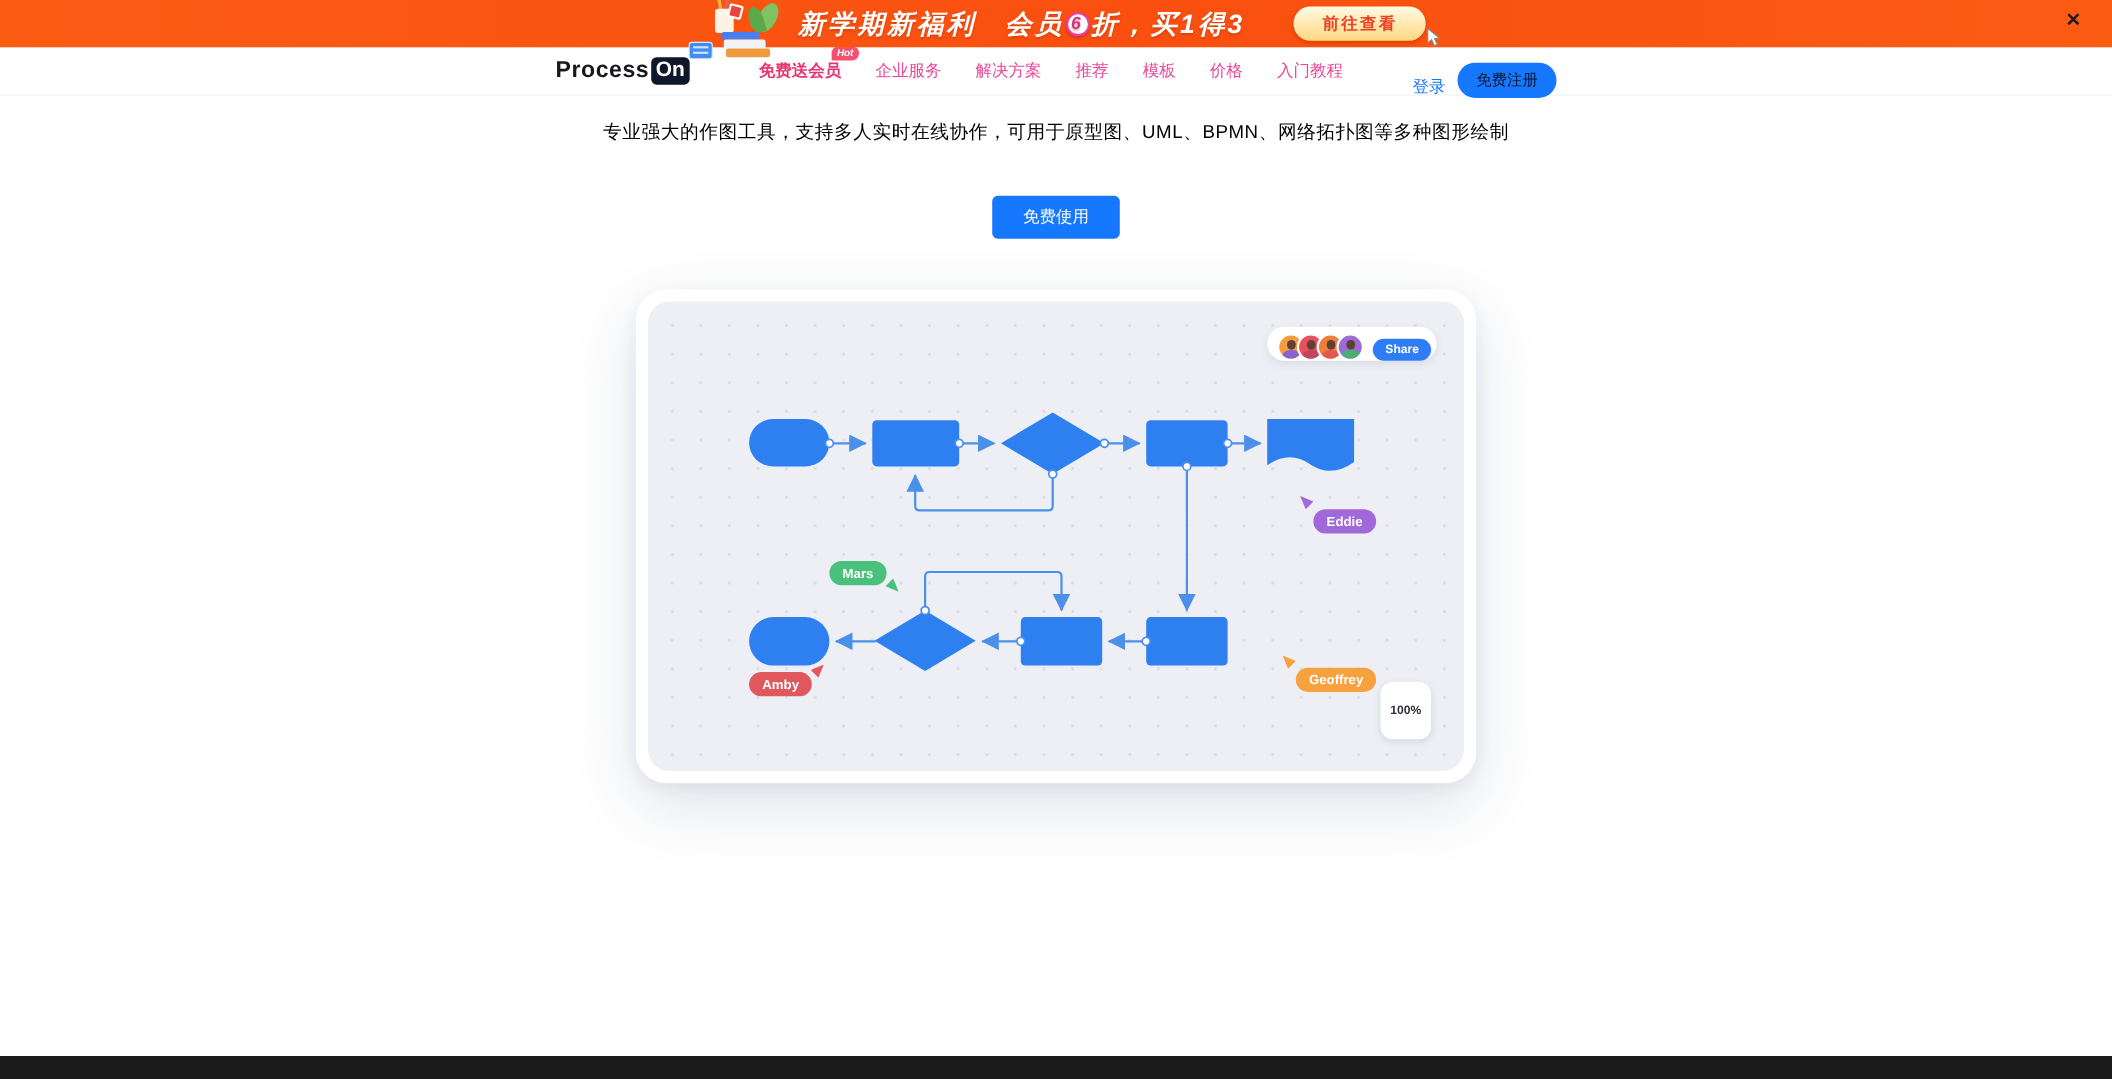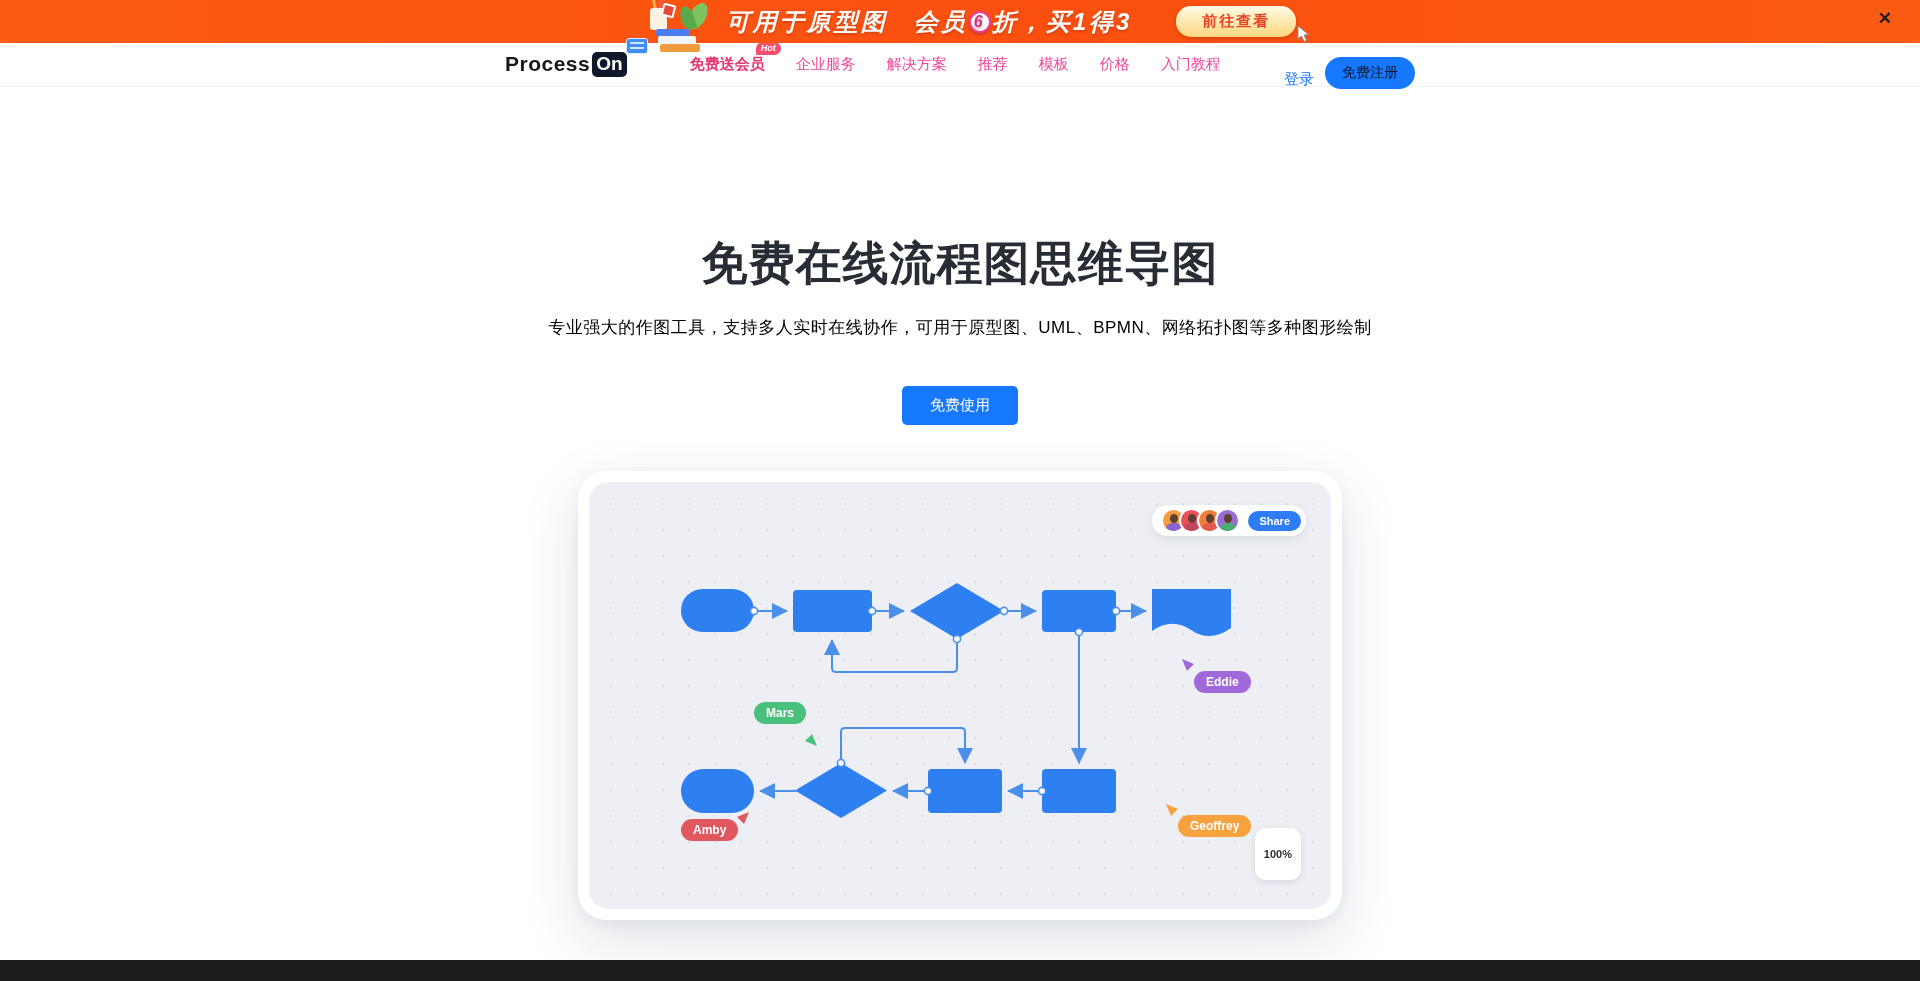--- a/index.html
+++ b/index.html
@@ -64,21 +64,21 @@
     padding:10px 28px; border-radius:5px; cursor:pointer; }
 
   
   .card { margin-top:46px; width:764px; height:449px; background:#fff; border-radius:28px; padding:11px;
     box-shadow:0 20px 60px rgba(30,48,90,.14), 0 4px 14px rgba(30,48,90,.06); }
   .canvas { position:relative; width:100%; height:100%; background:#edeff4; border-radius:20px; overflow:hidden;
     background-image:radial-gradient(circle,#d7dbe3 1.1px,transparent 1.5px); background-size:26px 26px; background-position:9px 9px; }
   .flow { position:absolute; inset:0; }
 
   .collab-pill { position:absolute; top:23px; right:25px; height:31px; background:#fff; border-radius:16px;
-    display:flex; align-items:center; padding:0 5px 0 9px; gap:8px; box-shadow:0 3px 8px rgba(40,60,100,.10); }
+    display:flex; align-items:flex-end; padding:0 5px 0 9px; gap:8px; box-shadow:0 3px 8px rgba(40,60,100,.10); }
   .avatars { display:flex; }
   .avatar { position:relative; width:25px; height:25px; border-radius:50%; border:2px solid #fff;
     overflow:hidden; margin-left:-7px; }
   .avatar:first-child { margin-left:0; }
   .avatar .head { position:absolute; left:7px; top:4px; width:8px; height:9px; border-radius:50%; background:#5f4033; }
   .avatar .body { position:absolute; left:3px; top:13px; width:16px; height:10px; border-radius:50% 50% 0 0; }
   .share-btn { background:#2f7df6; color:#fff; font-size:11px; font-weight:700; border:none;
     border-radius:11px; padding:4px 11px; cursor:pointer; }
 
   .tag { position:absolute; color:#fff; font-size:12px; font-weight:600; padding:4px 12px; border-radius:13px; }
@@ -103,21 +103,21 @@
       <span class="sticker"></span>
       <span class="book3"></span>
       <span class="book1"></span>
       <span class="book2"></span>
       <span class="tablet">
           <i></i>
           <i></i>
         </span>
     </div>
     <div class="banner-text">
-      <span>可用于原型图</span>
+      <span>新学期新福利</span>
       <span class="gap"></span>
       <span>会员</span>
       <span class="digit-badge">6</span>
       <span>折，买1得3</span>
     </div>
     <span class="banner-cta-wrap">
       <button class="banner-cta">前往查看</button>
       <svg class="cursor-white" width="16" height="18" viewBox="0 0 16 18">
         <path d="M2,1 L2,14 L5.5,11 L8,16.5 L10.5,15.3 L8,10 L12.5,9.5 Z" fill="#fff" stroke="#8a8a8a" stroke-width="1"></path>
       </svg>
@@ -145,21 +145,20 @@
       <a>入门教程</a>
     </nav>
     <div class="auth">
       <a class="login">登录</a>
       <button class="register">免费注册</button>
     </div>
   </div>
 </header>
 
 <main>
-  <h1 class="hero-title">免费在线流程图思维导图</h1>
   <p class="hero-sub">专业强大的作图工具，支持多人实时在线协作，可用于原型图、UML、BPMN、网络拓扑图等多种图形绘制</p>
   <button class="hero-cta">免费使用</button>
 
   <div class="card">
     <div class="canvas">
 
       <svg class="flow" viewBox="0 0 742 427">
         <defs>
           <marker id="arr" markerWidth="9" markerHeight="9" refX="7.5" refY="4" orient="auto">
             <path d="M0,0 L8,4 L0,8 Z" fill="#4a90e8"></path>
@@ -219,21 +218,21 @@
             <span class="head"></span>
               <span class="body" style="background: rgb(76, 175, 114);"></span>
             </span>
         </div>
         <button class="share-btn">Share</button>
       </div>
 
       <svg class="tag-cursor" style="left:216px; top:252px; transform:rotate(180deg);" viewBox="0 0 12 12">
         <polygon points="0,0 12,5 5,12" fill="#49c17d"></polygon>
         </svg>
-      <div class="tag" style="left: 165px; top: 220px; background: rgb(73, 193, 125);">Mars</div>
+      <div class="tag" style="left: 165px; top: 236px; background: rgb(73, 193, 125);">Mars</div>
 
       <svg class="tag-cursor" style="left:593px; top:177px;" viewBox="0 0 12 12">
         <polygon points="0,0 12,5 5,12" fill="#a168d9"></polygon>
         </svg>
       <div class="tag" style="left: 605px; top: 189px; background: rgb(161, 104, 217);">Eddie</div>
 
       <svg class="tag-cursor" style="left:148px; top:330px; transform:scaleX(-1);" viewBox="0 0 12 12">
         <polygon points="0,0 12,5 5,12" fill="#e0575e"></polygon>
         </svg>
       <div class="tag" style="left: 92px; top: 337px; background: rgb(224, 87, 94);">Amby</div>

